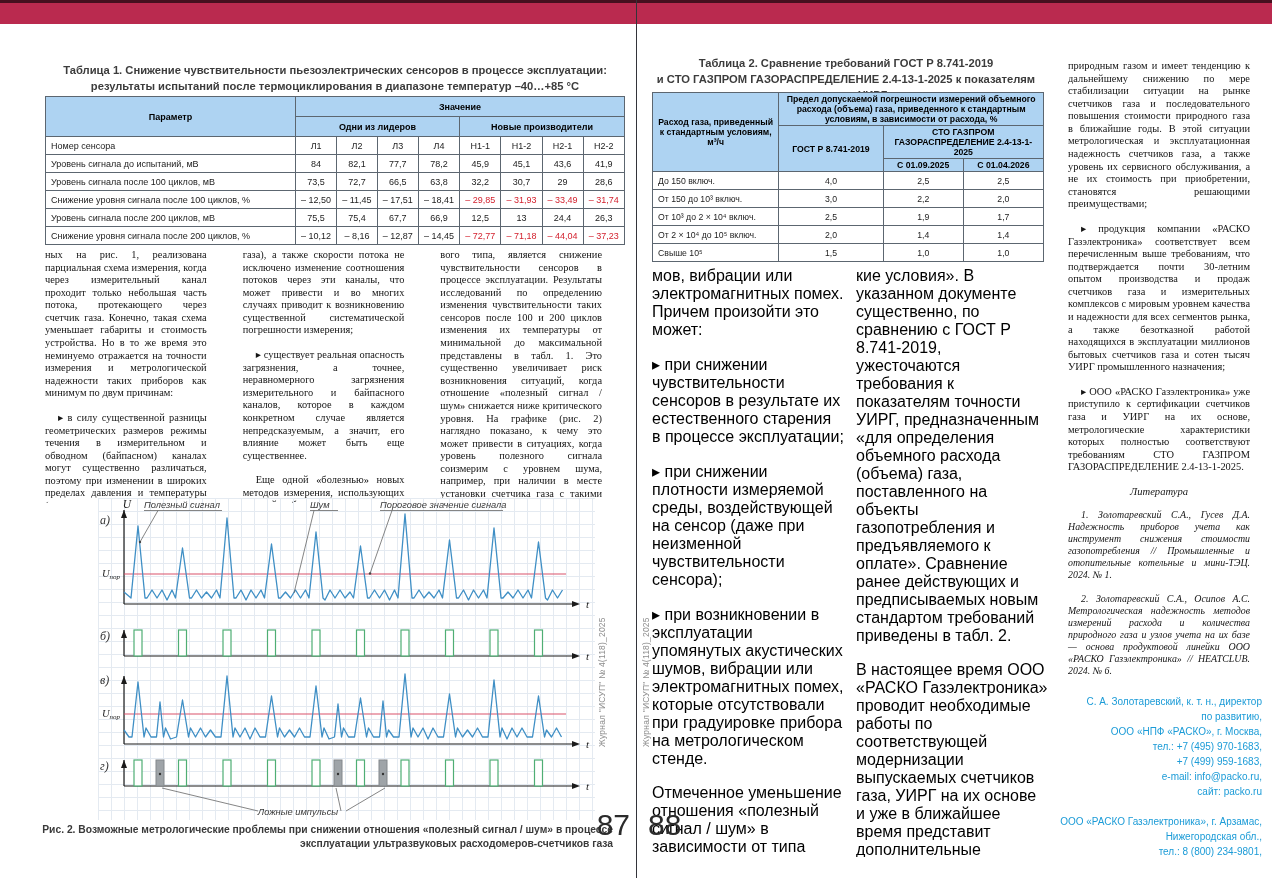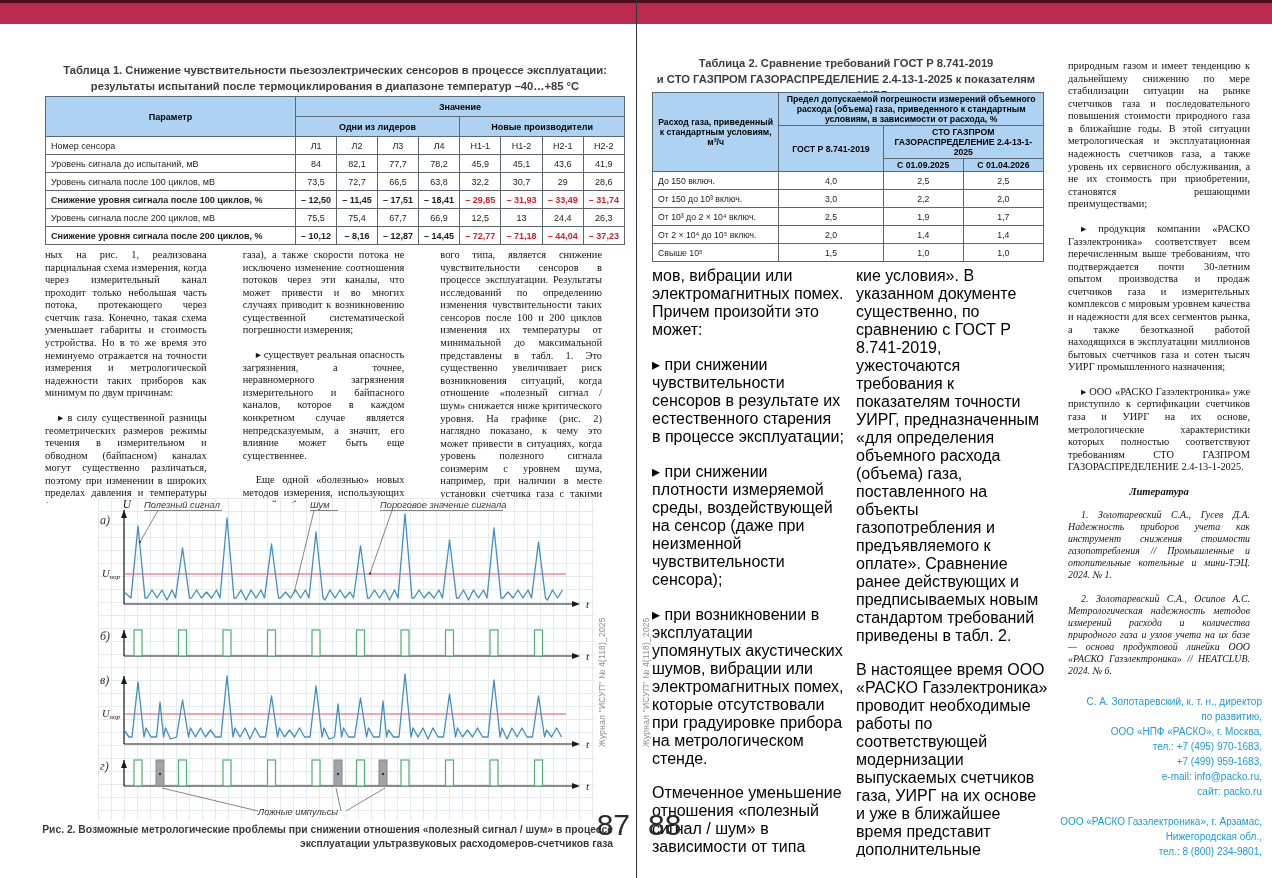--- a/index.html
+++ b/index.html
@@ -12,21 +12,21 @@
   .gutter { position:absolute; left:636px; top:0; width:1px; height:878px; background:#33343a; z-index:50; }
 
   
   .tbl-title { position:absolute; text-align:center; font-weight:bold; font-size:11.2px; color:#3c3c3c; line-height:1.45; }
   .tbl-title span { display:block; }
   table.dtbl { border-collapse:collapse; position:absolute; background:#fff; }
   .dtbl th, .dtbl td { border:1px solid #5c6670; padding:1px 3px; vertical-align:middle; }
   .dtbl th { background:#aed3f2; font-weight:bold; text-align:center; }
   .dtbl td { text-align:center; color:#1c1c1c; }
   .dtbl td.lbl { text-align:left; padding-left:5px; }
-  .bold-row td { font-weight:bold; }
+  .bold-row td { font-weight:normal; }
   td.red { color:#d21f2c; }
   #t1 { left:45px; top:96px; width:580px; font-size:9px; }
   #t1 th { height:17px; }
   #t1 td { height:15px; }
   #t2 { left:652px; top:92px; width:392px; font-size:8.7px; }
   #t2 td { height:15px; }
 
   
   .cols { position:absolute; display:flex; overflow:hidden; }
   .col { flex:1; }
@@ -34,21 +34,21 @@
     margin:12px; text-indent:13px; text-align:justify;
     font-family:"Liberation Serif", serif; font-size:10.4px; line-height:1.21; color:#151515;
   }
   .col p.flush { text-indent:0; }
   #lp-cols { left:33px; top:237px; width:581px; height:266px; gap:12px; }
   #rp-col1 { position:absolute; left:652px; top:251px; width:192px; height:606px; overflow:hidden; }
   #rp-col2 { position:absolute; left:856px; top:251px; width:192px; height:606px; overflow:hidden; }
   #rp-col3 { position:absolute; left:1056px; top:48px; width:206px; height:810px; overflow:hidden; }
 
   .lit-head { text-align:center; font-family:"Liberation Serif", serif; font-style:italic;
-    font-size:10.6px; color:#151515; margin:11px 0 5px;font-weight:bold; }
+    font-size:10.6px; color:#151515; margin:11px 0 5px; }
   .refs p { font-style:italic; font-size:9.9px; }
 
   .contacts { margin-top:17px; text-align:right; color:#1b9bd7; font-size:10px; line-height:1.5; }
   .contacts .blk { margin-bottom:15px; }
   .contacts div { white-space:nowrap; }
 
   
   #fig { position:absolute; left:98px; top:498px; width:497px; height:322px;
     background-image:
       repeating-linear-gradient(to right, #e4eaf1 0 1px, transparent 1px 13px),

